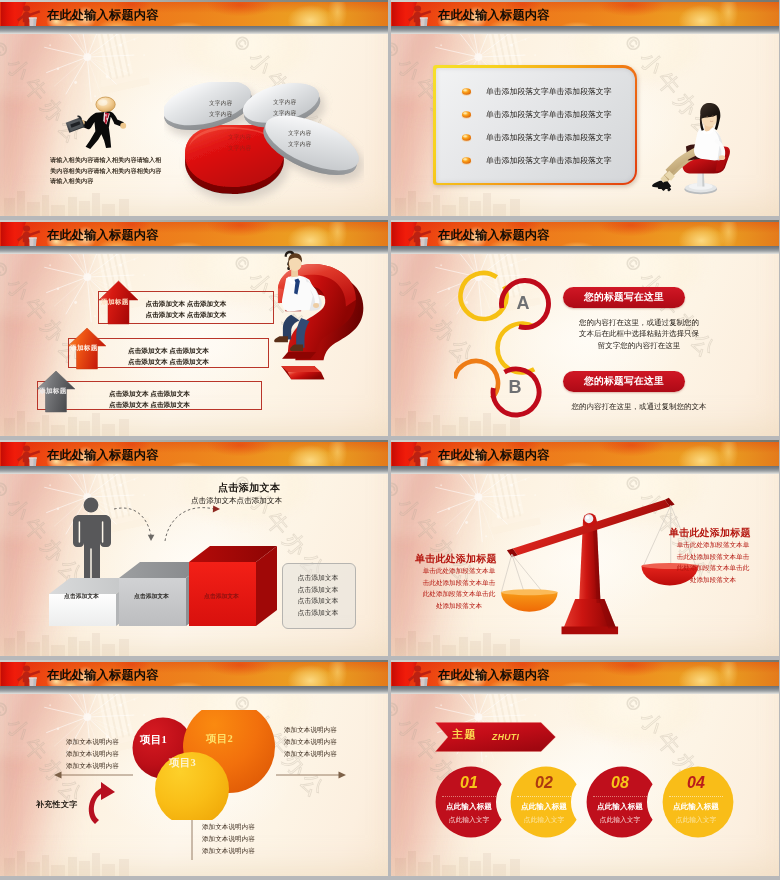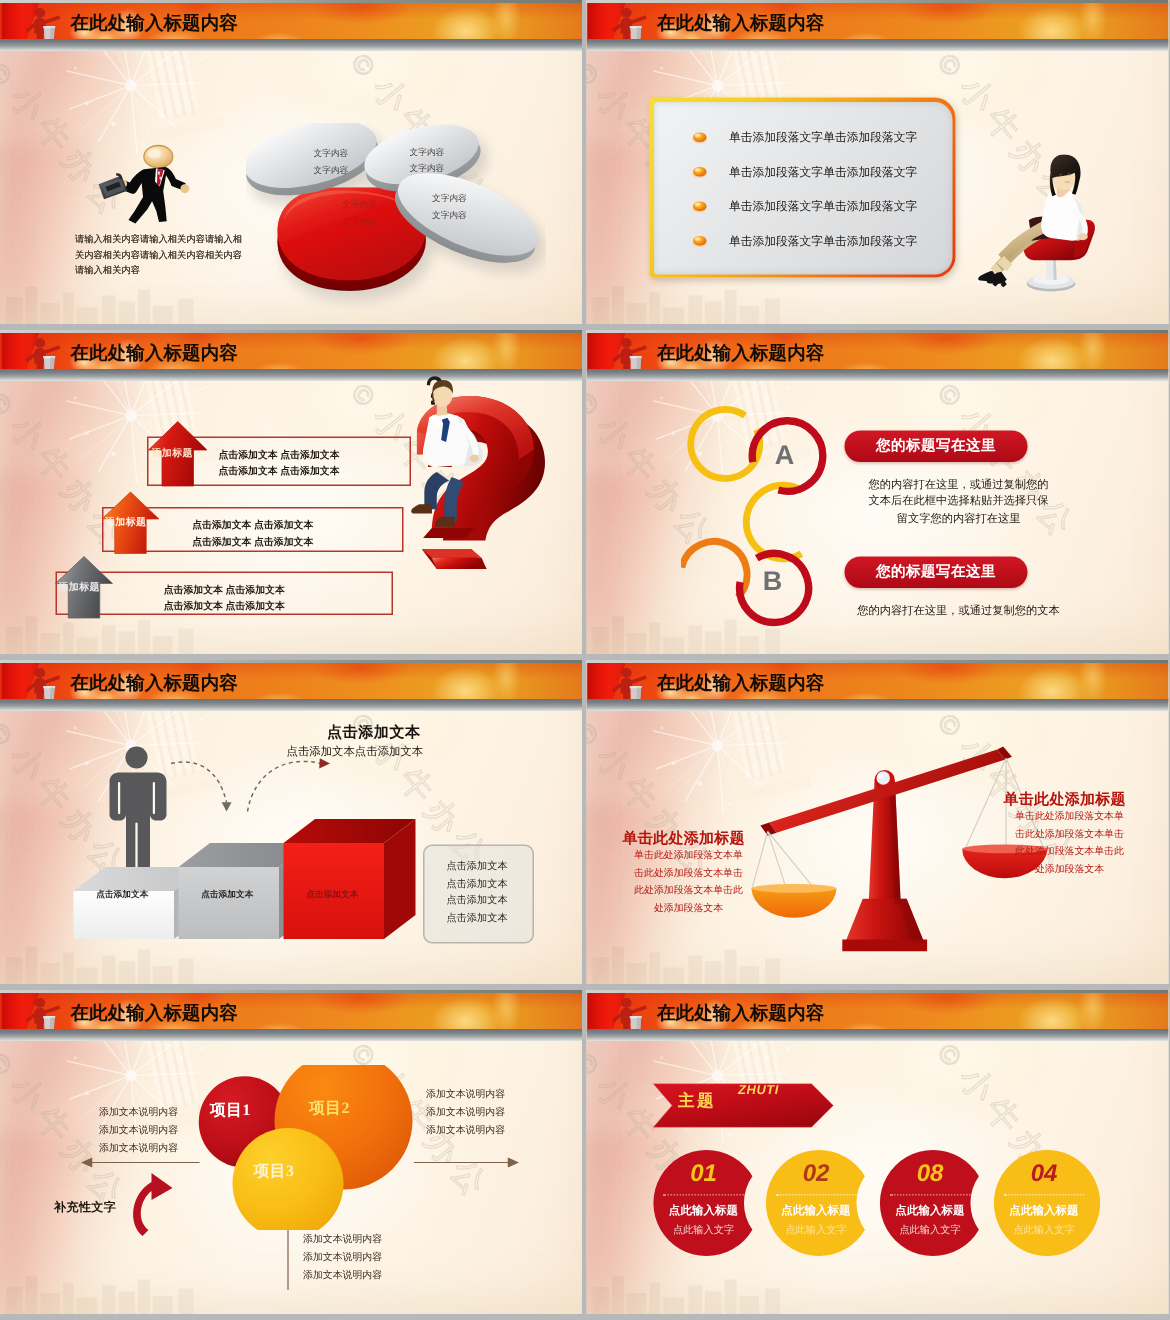--- a/index.html
+++ b/index.html
@@ -149,21 +149,21 @@
 .s7-tx{position:absolute;font-size:6.6px;line-height:12px;color:#3a2a1c;
   font-family:"Liberation Serif",serif;}
 .s7-curve{position:absolute;left:85px;top:120px;width:36px;height:46px;}
 .s7-note{position:absolute;left:36px;top:139px;font-size:8px;font-weight:bold;color:#1d1710;
   font-family:"Liberation Serif",serif;letter-spacing:.3px;}
 
 
 .s8-ribbon{position:absolute;left:44px;top:62px;width:121px;height:30px;}
 .s8-rt{position:absolute;left:61px;top:66px;font-size:11px;font-weight:bold;color:#fcd750;
   font-family:"Liberation Serif",serif;letter-spacing:1.6px;line-height:17px;}
-.s8-rs{position:absolute;left:101px;top:62px;font-size:8.6px;font-weight:bold;color:#fcd750;
+.s8-rs{position:absolute;left:101px;top:73px;font-size:8.6px;font-weight:bold;color:#fcd750;
   font-family:"Liberation Sans",sans-serif;letter-spacing:.4px;font-style:italic;line-height:9px;}
 .s8-c{position:absolute;width:72px;height:72px;}
 .s8-c svg{position:absolute;left:0;top:0;width:72px;height:72px;}
 .s8-num{position:absolute;left:1px;top:8px;width:66px;text-align:center;font-size:16px;
   font-weight:bold;font-style:italic;font-family:"Liberation Sans",sans-serif;line-height:18px;}
 .s8-dash{position:absolute;left:7px;top:30px;width:54px;height:0;
   border-top:1px dotted rgba(255,232,205,.5);}
 .s8-t1{position:absolute;left:2px;top:36px;width:64px;text-align:center;font-size:7.6px;
   font-weight:bold;font-family:"Liberation Serif",serif;letter-spacing:.1px;}
 .s8-t2{position:absolute;left:2px;top:49px;width:64px;text-align:center;font-size:6.8px;
@@ -1329,21 +1329,21 @@
             <stop offset="58%" stop-color="#f9bd16"></stop>
         <stop offset="100%" stop-color="#f0a909"></stop>
       </radialGradient>
     </defs>
     <circle cx="31" cy="38" r="30.5" fill="url(#s7a)"></circle>
     <circle cx="97" cy="37" r="46" fill="url(#s7b)"></circle>
     <circle cx="60" cy="79" r="37" fill="url(#s7c)"></circle>
   </svg>
   <div class="s7-lab" style="left:140px;top:73px;color:#ffffff">项目1</div>
   <div class="s7-lab" style="left:206px;top:72px;color:#fde06a">项目2</div>
-  <div class="s7-lab" style="left:169px;top:114px;color:#fdf3d0">项目3</div>
+  <div class="s7-lab" style="left:169px;top:96px;color:#fdf3d0">项目3</div>
 
   <div class="s7-tx" style="left:66px;top:76px;width:72px;text-align:left">
     <div>添加文本说明内容</div>
     <div>添加文本说明内容</div>
     <div>添加文本说明内容</div>
   </div>
   <div class="s7-tx" style="left:284px;top:64px;width:80px;text-align:left">
     <div>添加文本说明内容</div>
     <div>添加文本说明内容</div>
     <div>添加文本说明内容</div>

